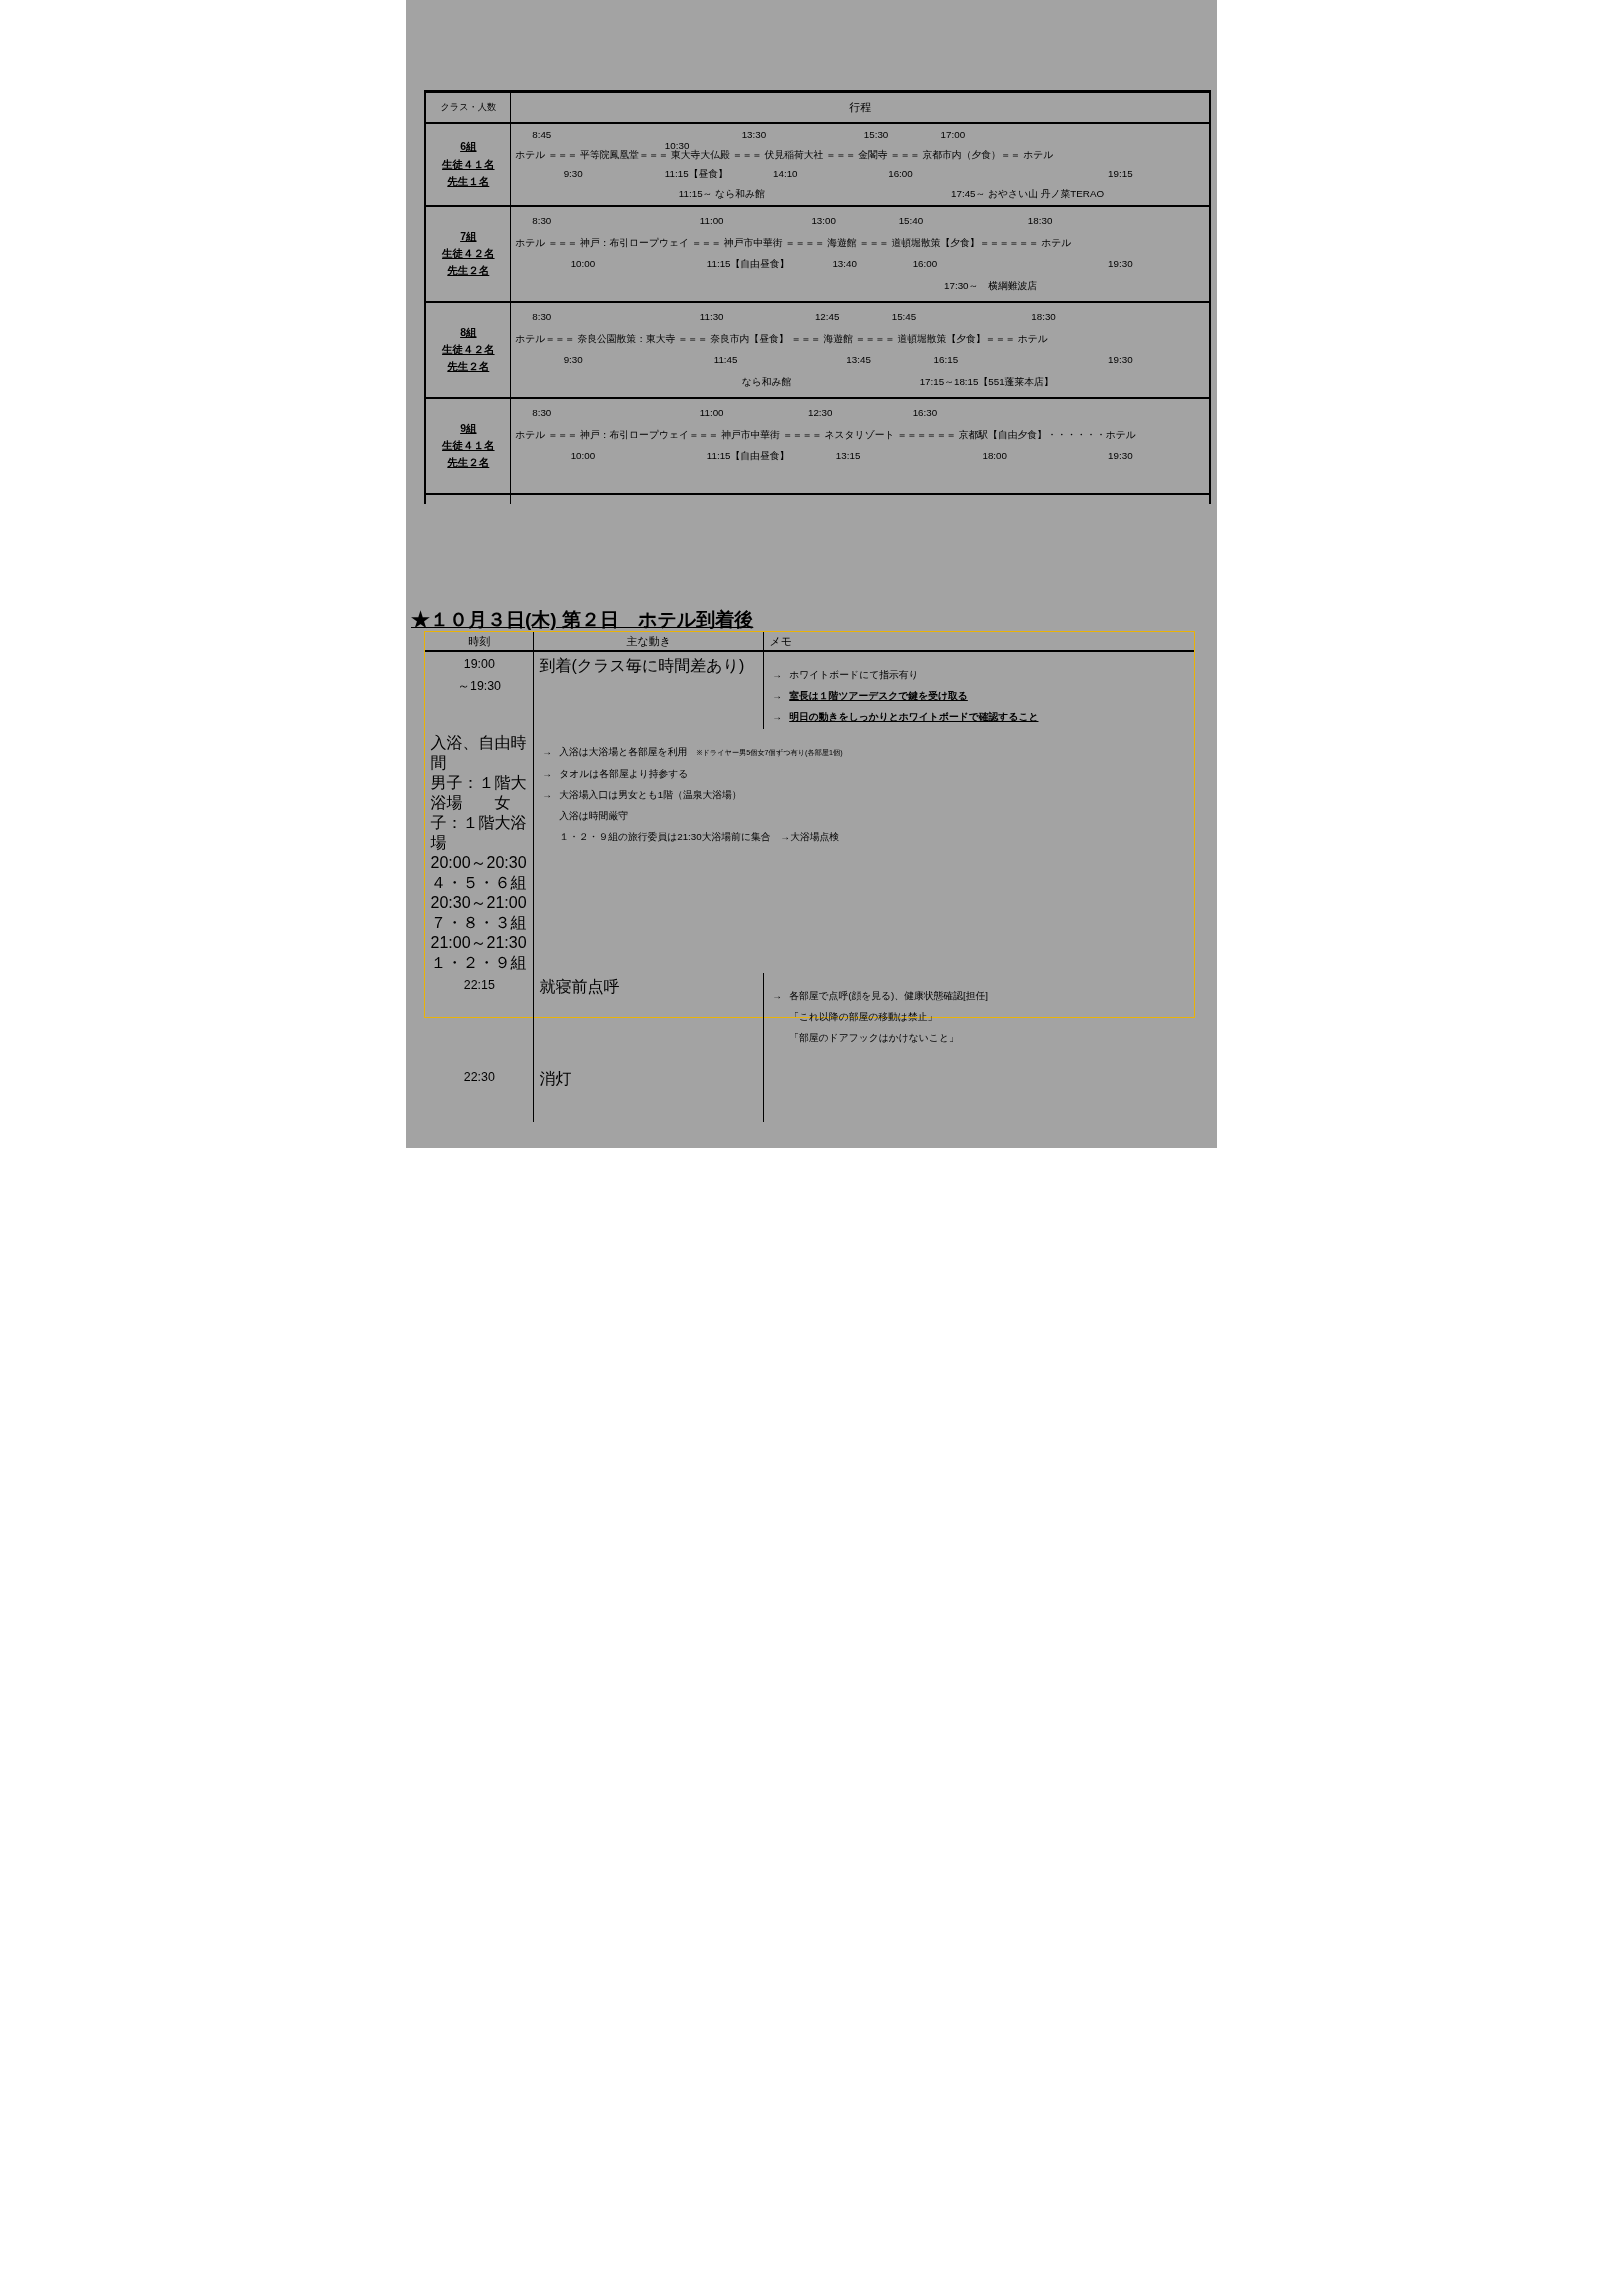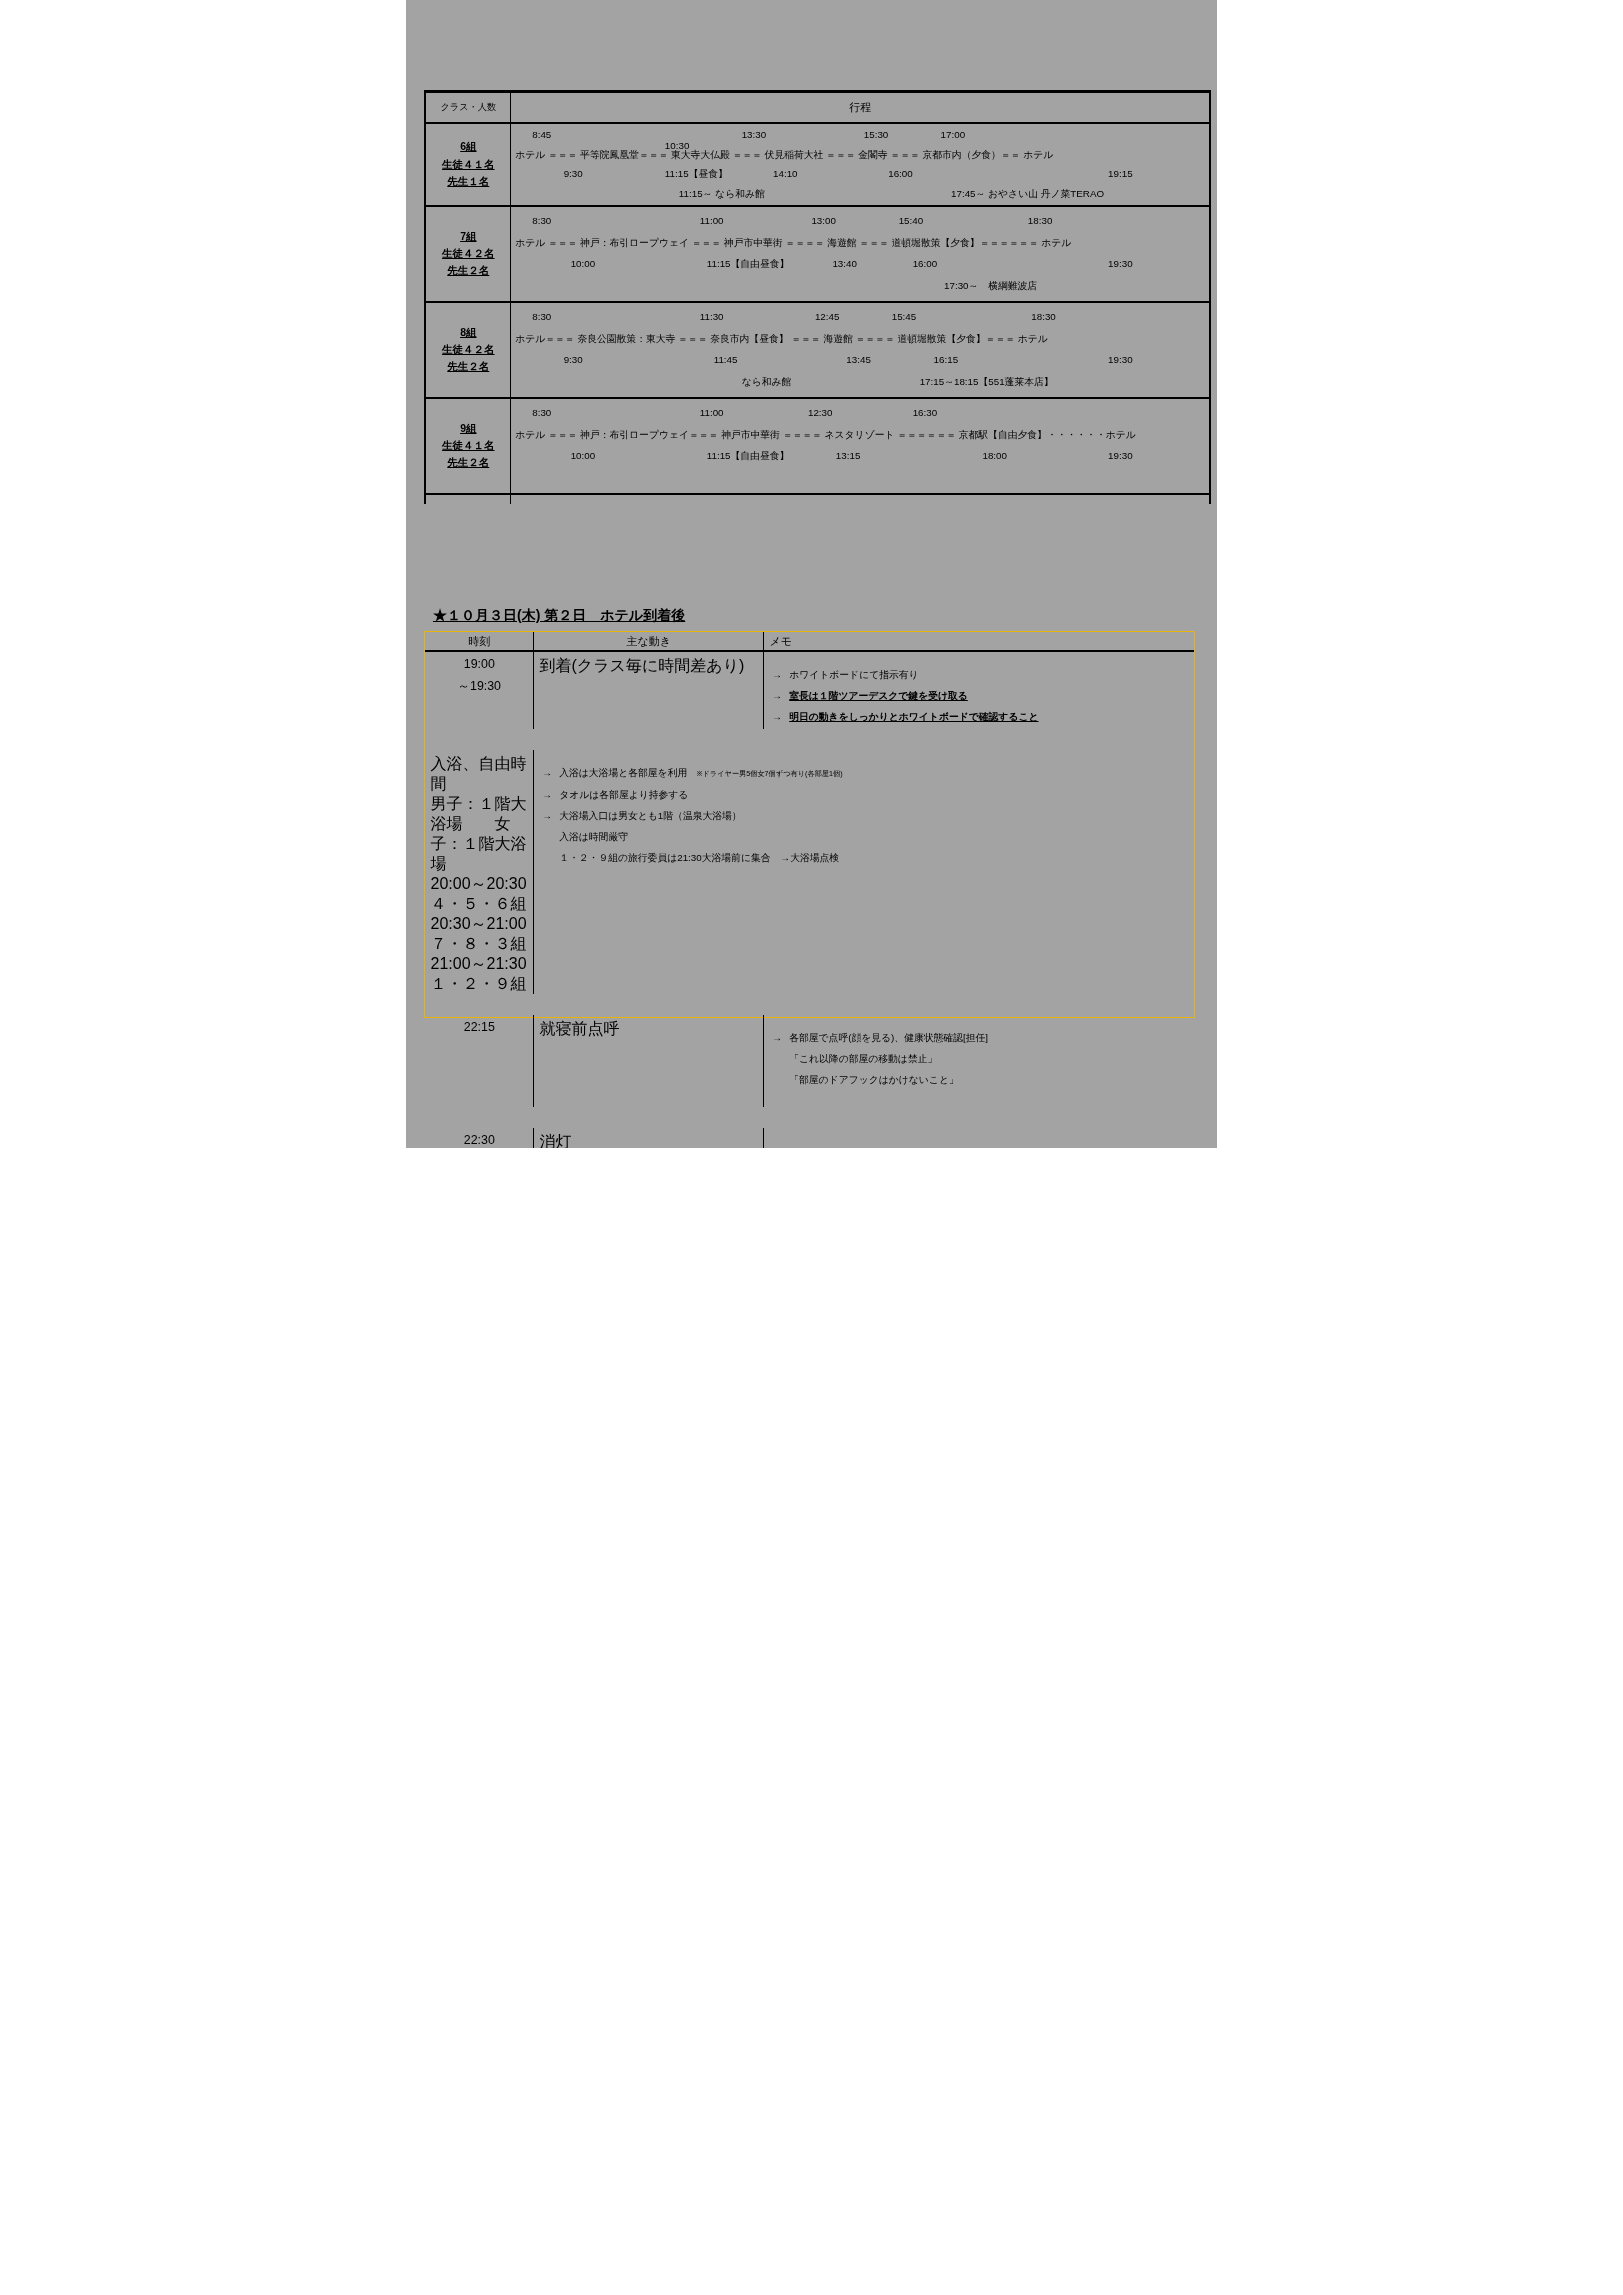--- a/index.html
+++ b/index.html
@@ -17,28 +17,28 @@
   .tcell-left { border-right:1.3px solid #000; display:flex; flex-direction:column;
                 align-items:center; justify-content:center; gap:3.3px; font-weight:bold; font-size:10.5px; }
   .tcell-left span { text-decoration:underline; }
   .tcell-route { position:relative; font-size:9.8px; overflow:hidden; }
   .tcell-route span { position:absolute; white-space:nowrap; }
   .route-line { left:3.9px; }
   .stub { height:8.5px; display:grid; grid-template-columns:85px 1fr; }
   .stub .s1 { border-right:1.3px solid #000; }
 
   
-  .sec-title { position:absolute; left:27px; top:607px; font-size:14px; font-weight:bold; text-decoration:underline; }
+  .sec-title { position:absolute; left:5px; top:607px; font-size:19px; font-weight:bold; text-decoration:underline; }
   .sched-table { position:absolute; left:18.3px; top:631px; width:771px; height:387px;
                  border:1px solid #eab308; display:flex; flex-direction:column; }
   .sched-header { display:grid; grid-template-columns:109px 230px 1fr; height:20px; border-bottom:2px solid #000; flex:none; }
   .sched-header .h1 { border-right:1.3px solid #000; display:flex; align-items:center; justify-content:center; font-size:11px; }
   .sched-header .h2 { border-right:1.3px solid #000; display:flex; align-items:center; justify-content:center; font-size:11px; }
   .sched-header .h3 { display:flex; align-items:center; font-size:11px; padding-left:5.2px; }
-  .sched-body { display:flex; flex-direction:column; flex:1;gap:21px; }
+  .sched-body { display:flex; flex-direction:column; flex:1; }
   .srow { display:grid; grid-template-columns:109px 230px 1fr; }
   .srow:last-child { flex:1; }
   .srow .ct { border-right:1.3px solid #000; text-align:center; font-size:12.4px; line-height:21.6px; padding-top:2px; }
   .srow .ca { border-right:1.3px solid #000; font-size:16px; line-height:20px; padding:3.9px 2.6px 0 5.2px; }
   .srow .cm { font-size:9.8px; line-height:21px; padding:3.9px 2.6px 0 7.9px;margin-top:8px; }
   .memo-line { white-space:nowrap; }
   .memo-line .arr { display:inline-block; width:17px; }
   .no-arrow { padding-left:17px; }
   .em { font-weight:bold; text-decoration:underline; }
   .note { font-size:7.2px; margin-left:9.2px; }

